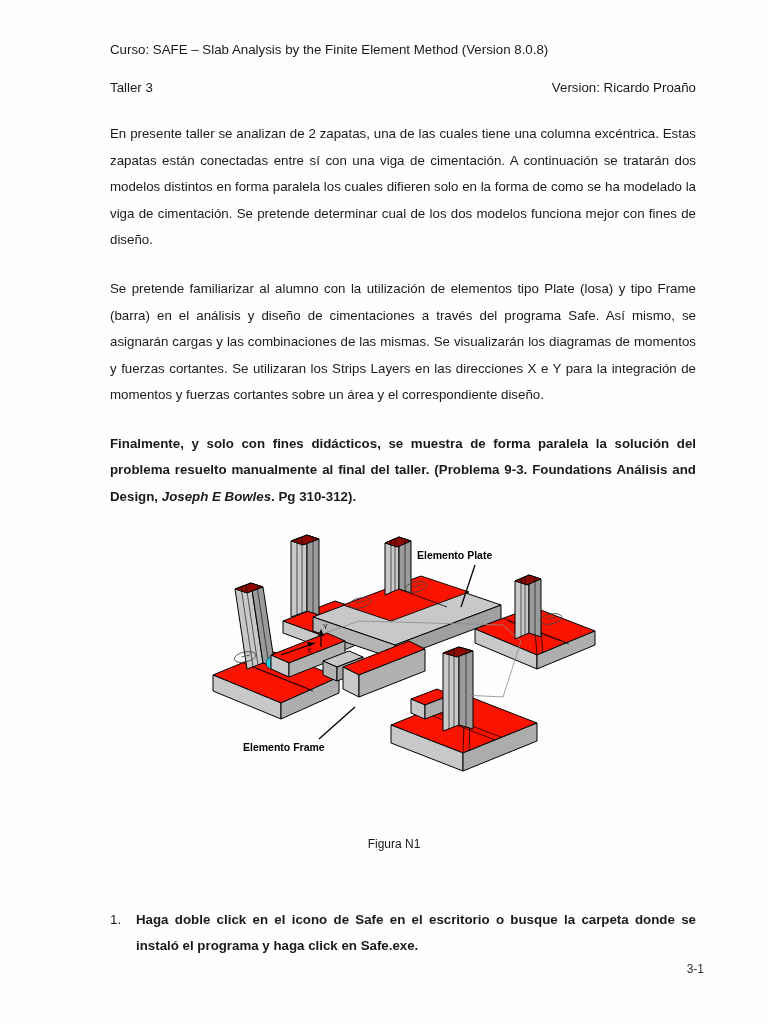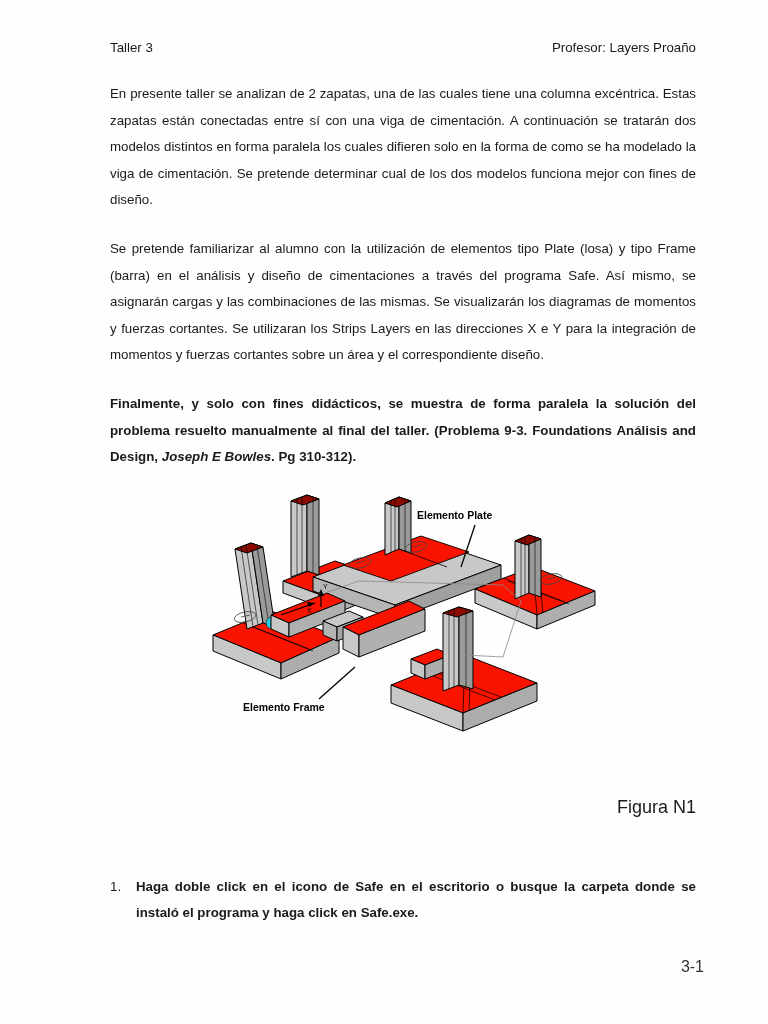--- a/index.html
+++ b/index.html
@@ -67,24 +67,23 @@
     margin-top: 14px;
     text-align: center;
   }
   .figure-canvas {
     display: block;
     margin: 0 auto;
     width: 400px;
     height: 300px;
   }
   .figure-caption {
-    font-size: 18px;
+    font-size: 12px;
     margin-top: 8px;
     margin-left: -18px;
-    text-align: right;
   }
 
   
   .steps {
     margin: 56px 0 0 0;
     padding: 0;
     list-style: none;
   }
   .step-item {
     display: flex;
@@ -98,35 +97,36 @@
   .step-text {
     flex: 1 1 auto;
     text-align: justify;
     font-weight: bold;
   }
 
   .page-number {
     position: absolute;
     right: 64px;
     bottom: 48px;
-    font-size: 16px;
+    font-size: 12px;
     color: #333;
   }
 </style>
 </head>
 <body>
 
 <div class="page">
 
   <div class="content">
 
+    <div class="doc-header-line">Curso: SAFE – Slab Analysis by the Finite Element Method (Version 8.0.8)</div>
 
     <div class="header-row">
       <span>Taller 3</span>
-      <span>Profesor: Layers Proaño</span>
+      <span>Version: Ricardo Proaño</span>
     </div>
 
 
     <p class="body-par">En presente taller se analizan de 2 zapatas, una de las cuales tiene una columna excéntrica. Estas zapatas están conectadas entre sí con una viga de cimentación. A continuación se tratarán dos modelos distintos en forma paralela los cuales difieren solo en la forma de como se ha modelado la viga de cimentación. Se pretende determinar cual de los dos modelos funciona mejor con fines de diseño.</p>
 
     <p class="body-par">Se pretende familiarizar al alumno con la utilización de elementos tipo Plate (losa) y tipo Frame (barra) en el análisis y diseño de cimentaciones a través del programa Safe. Así mismo, se asignarán cargas y las combinaciones de las mismas. Se visualizarán los diagramas de momentos y fuerzas cortantes. Se utilizaran los Strips Layers en las direcciones X e Y para la integración de momentos y fuerzas cortantes sobre un área y el correspondiente diseño.</p>
 
     <p class="body-par last-par"><span>Finalmente, y solo con fines didácticos, se muestra de forma paralela la solución del problema resuelto manualmente al final del taller. (Problema 9-3. Foundations Análisis and Design, </span><span class="italic">Joseph E Bowles</span><span>. Pg 310-312).</span></p>
 
     <div class="figure-block">

